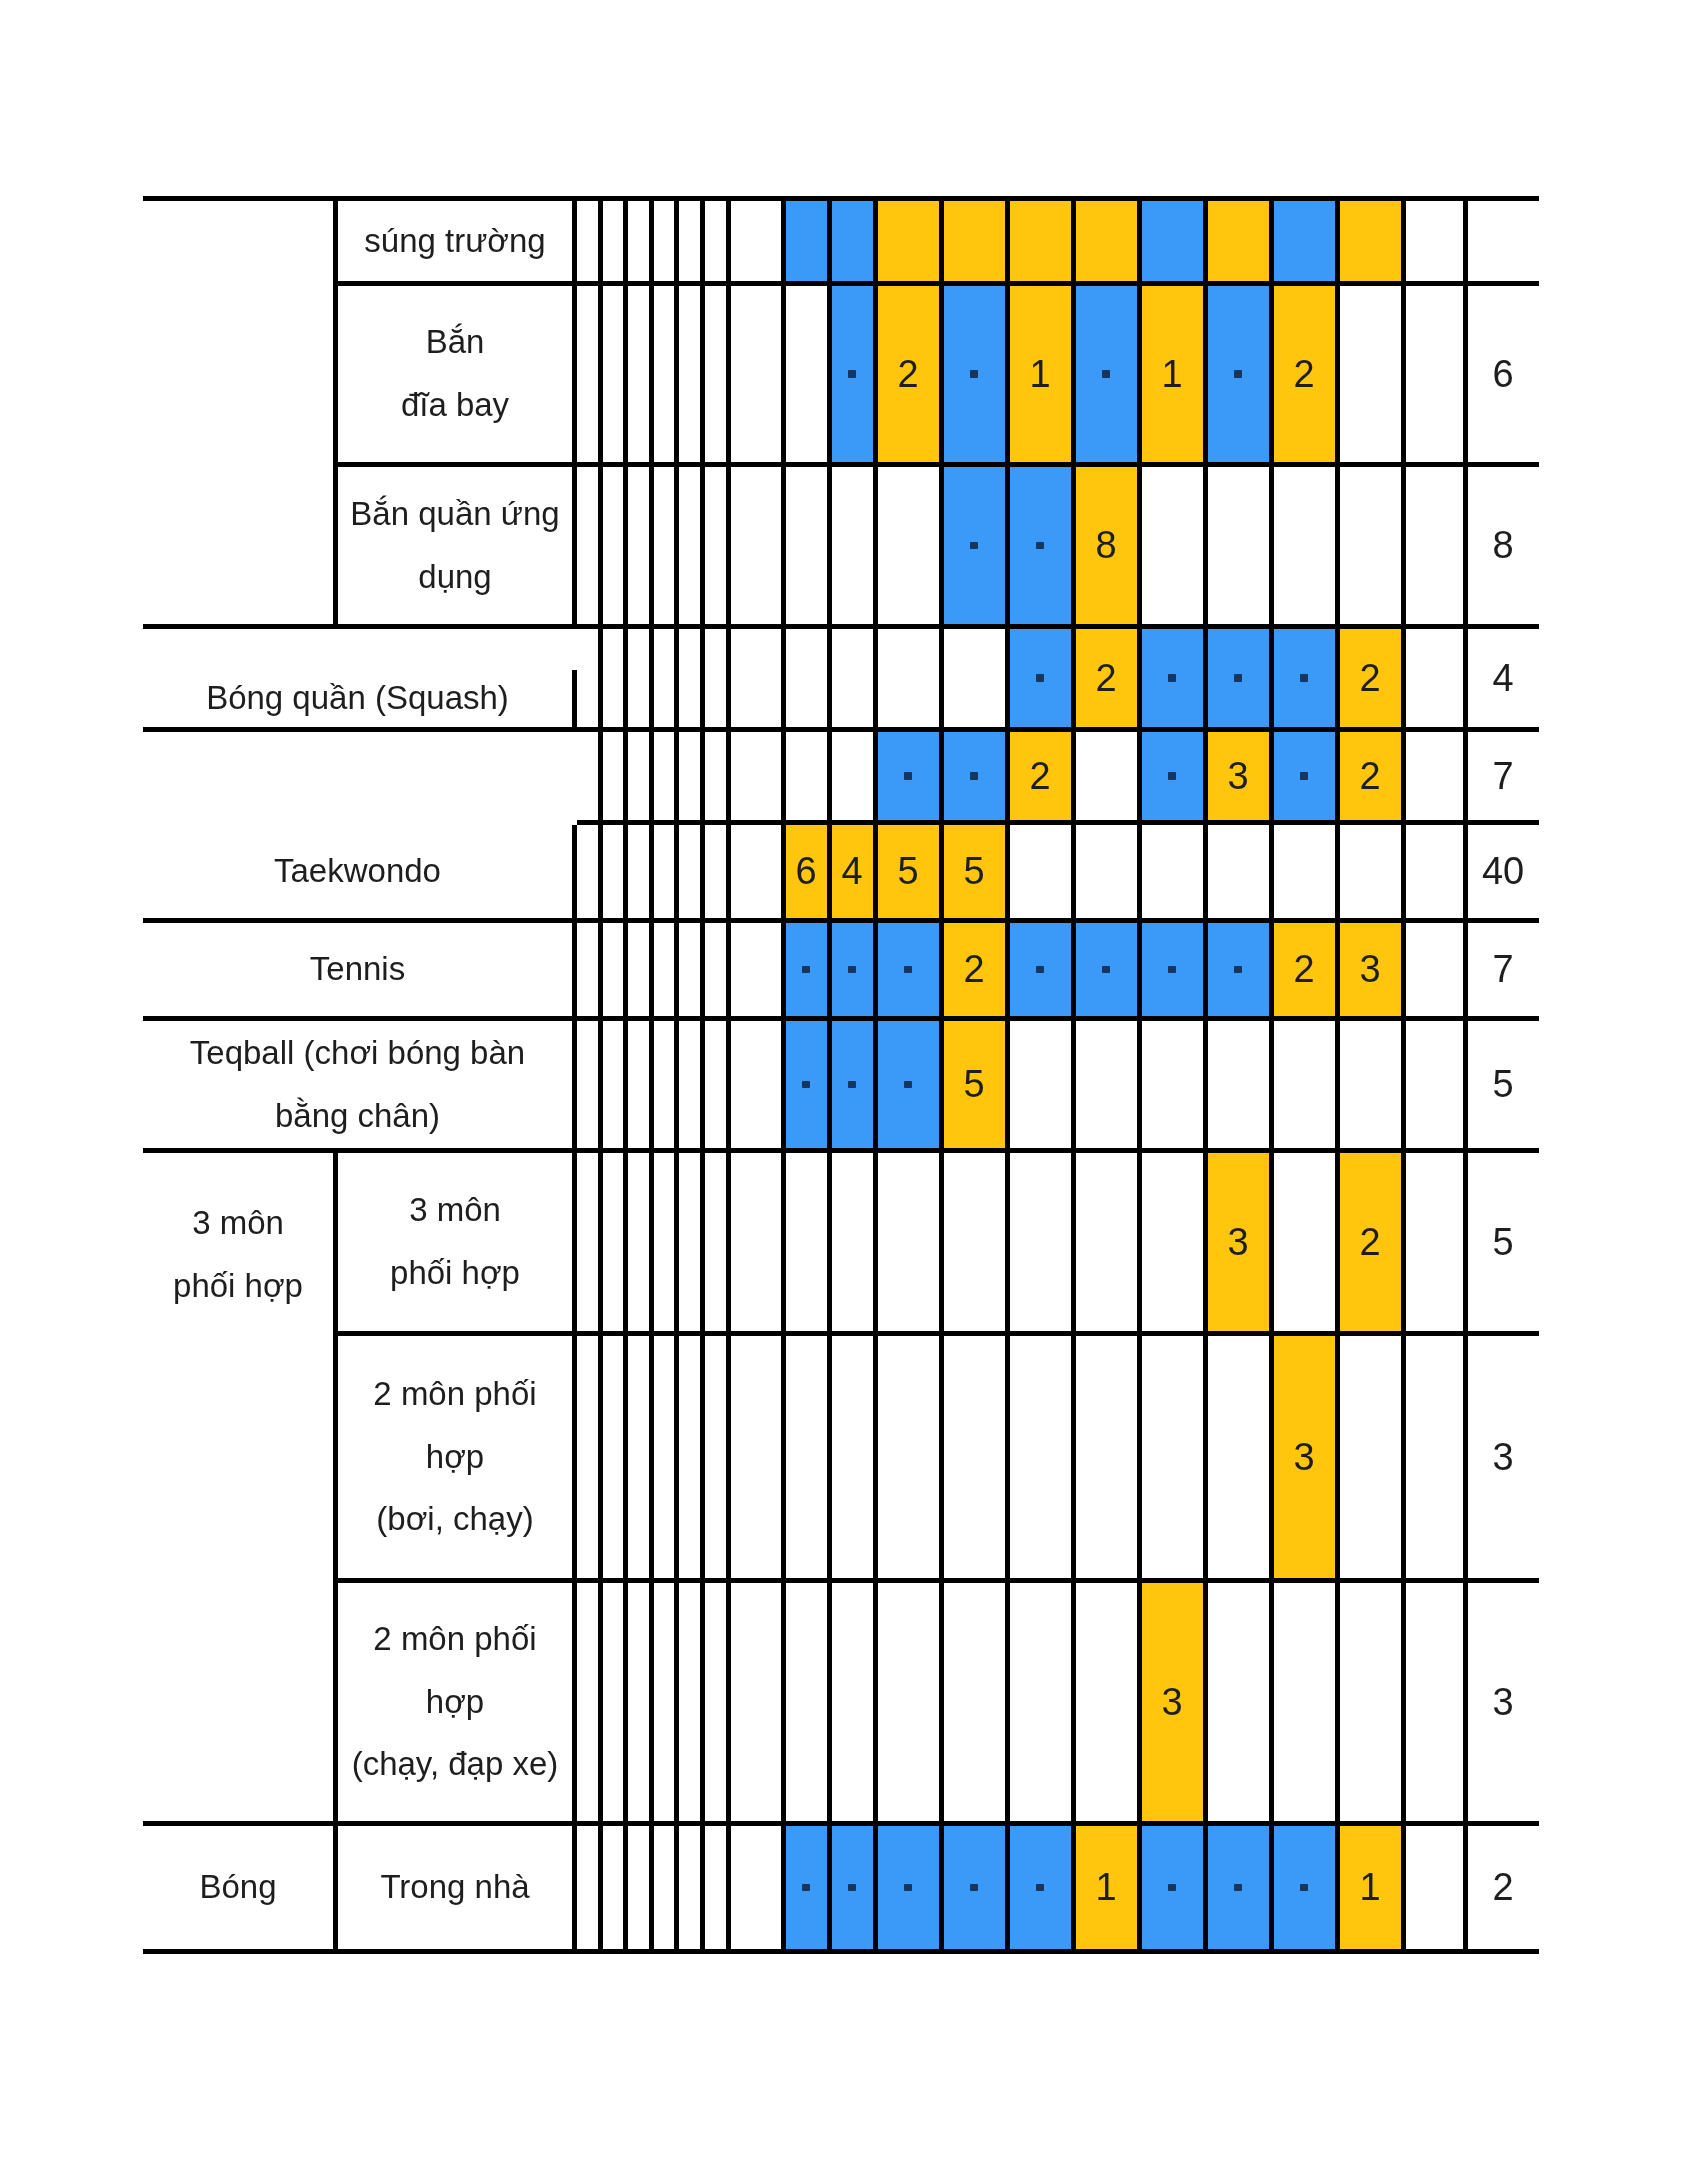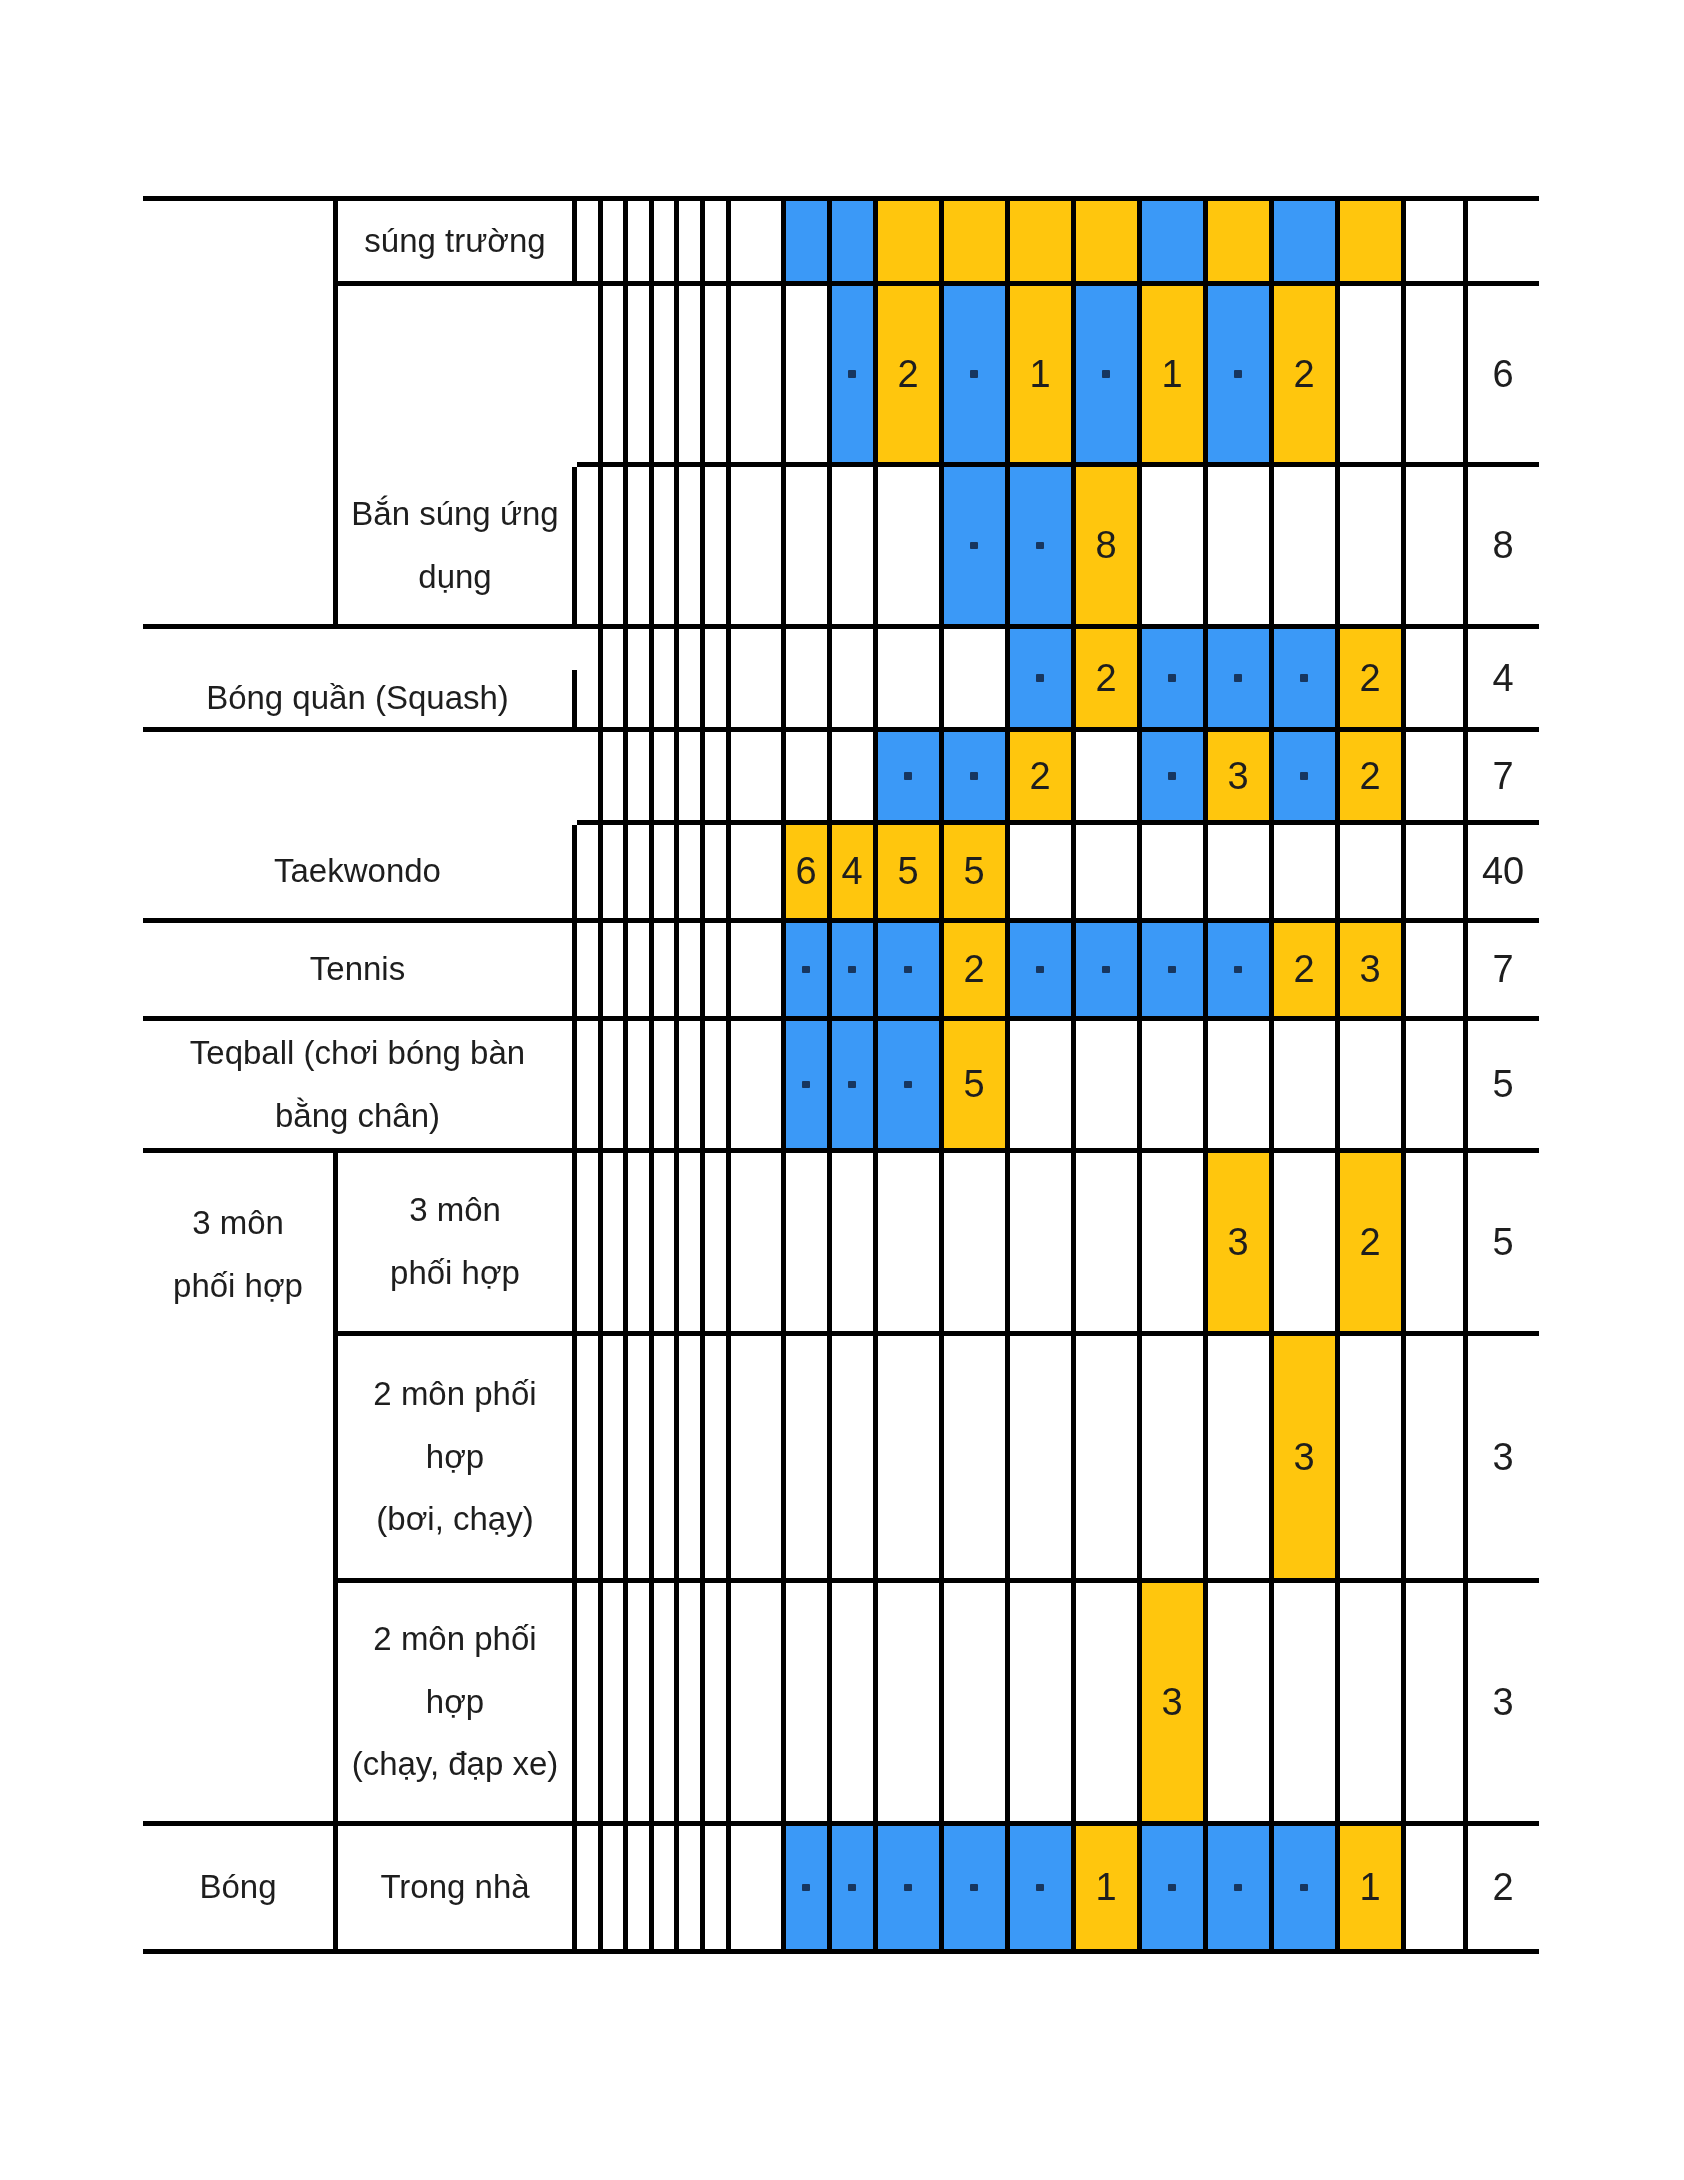--- a/index.html
+++ b/index.html
@@ -48,20 +48,22 @@
     <div class="cell bg-y" style="grid-area: 1 / 12;"></div>
     <div class="cell bg-y" style="grid-area: 1 / 13;"></div>
     <div class="cell bg-y" style="grid-area: 1 / 14;"></div>
     <div class="cell bg-y" style="grid-area: 1 / 15;"></div>
     <div class="cell bg-b" style="grid-area: 1 / 16;"></div>
     <div class="cell bg-y" style="grid-area: 1 / 17;"></div>
     <div class="cell bg-b" style="grid-area: 1 / 18;"></div>
     <div class="cell bg-y" style="grid-area: 1 / 19;"></div>
     <div class="cell" style="grid-area: 1 / 20;"></div>
     <div class="cell total-cell no-right" style="grid-area: 1 / 21;"></div>
+    <div class="cell lbl" style="grid-area: 2 / 2;">Bắn
+đĩa bay</div>
     <div class="cell" style="grid-area: 2 / 3;"></div>
     <div class="cell" style="grid-area: 2 / 4;"></div>
     <div class="cell" style="grid-area: 2 / 5;"></div>
     <div class="cell" style="grid-area: 2 / 6;"></div>
     <div class="cell" style="grid-area: 2 / 7;"></div>
     <div class="cell" style="grid-area: 2 / 8;"></div>
     <div class="cell" style="grid-area: 2 / 9;"></div>
     <div class="cell" style="grid-area: 2 / 10;"></div>
     <div class="cell bg-b" style="grid-area: 2 / 11;">
       <span class="dot"></span>
@@ -83,21 +85,21 @@
     </div>
     <div class="cell bg-b" style="grid-area: 2 / 17;">
       <span class="dot"></span>
     </div>
     <div class="cell bg-y" style="grid-area: 2 / 18;">
       <span class="num">2</span>
     </div>
     <div class="cell" style="grid-area: 2 / 19;"></div>
     <div class="cell" style="grid-area: 2 / 20;"></div>
     <div class="cell total-cell no-right" style="grid-area: 2 / 21;">6</div>
-    <div class="cell lbl" style="grid-area: 3 / 2;">Bắn súng ứng
+    <div class="cell lbl" style="grid-area: 3 / 2;">Bắn quần ứng
 dụng</div>
     <div class="cell" style="grid-area: 3 / 3;"></div>
     <div class="cell" style="grid-area: 3 / 4;"></div>
     <div class="cell" style="grid-area: 3 / 5;"></div>
     <div class="cell" style="grid-area: 3 / 6;"></div>
     <div class="cell" style="grid-area: 3 / 7;"></div>
     <div class="cell" style="grid-area: 3 / 8;"></div>
     <div class="cell" style="grid-area: 3 / 9;"></div>
     <div class="cell" style="grid-area: 3 / 10;"></div>
     <div class="cell" style="grid-area: 3 / 11;"></div>

